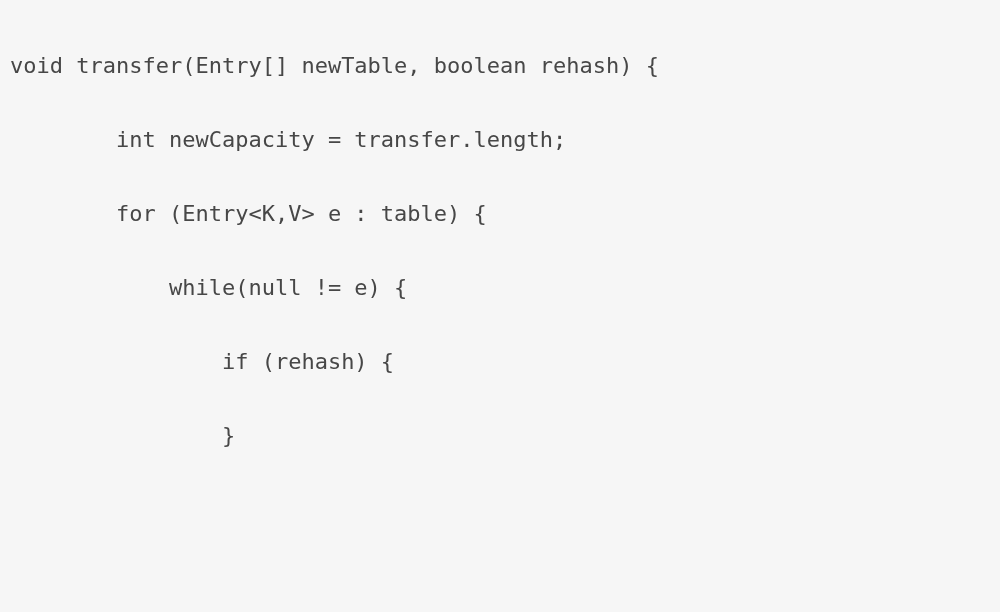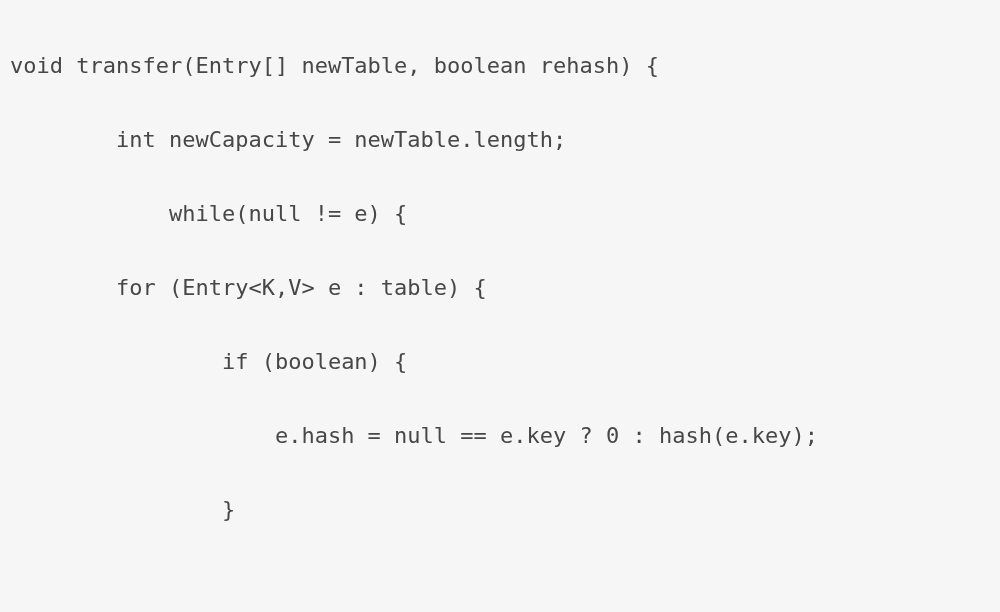--- a/index.html
+++ b/index.html
@@ -22,25 +22,24 @@
   .line {
     display: block;
     height: 37px;
   }
 </style>
 </head>
 <body>
 
 <div class="code-block">
 <span class="line">void transfer(Entry[] newTable, boolean rehash) {</span>
-<span class="line">        int newCapacity = newTable.length;</span>
+<span class="line">        int newCapacity = transfer.length;</span>
+<span class="line">        for (Entry&lt;K,V&gt; e : table) {</span>
 <span class="line">            while(null != e) {</span>
-<span class="line">        for (Entry&lt;K,V&gt; e : table) {</span>
-<span class="line">                if (boolean) {</span>
-<span class="line">                    e.hash = null == e.key ? 0 : hash(e.key);</span>
+<span class="line">                if (rehash) {</span>
 <span class="line">                }</span>
 
 
 
 
 
 
 
 </div>
 

